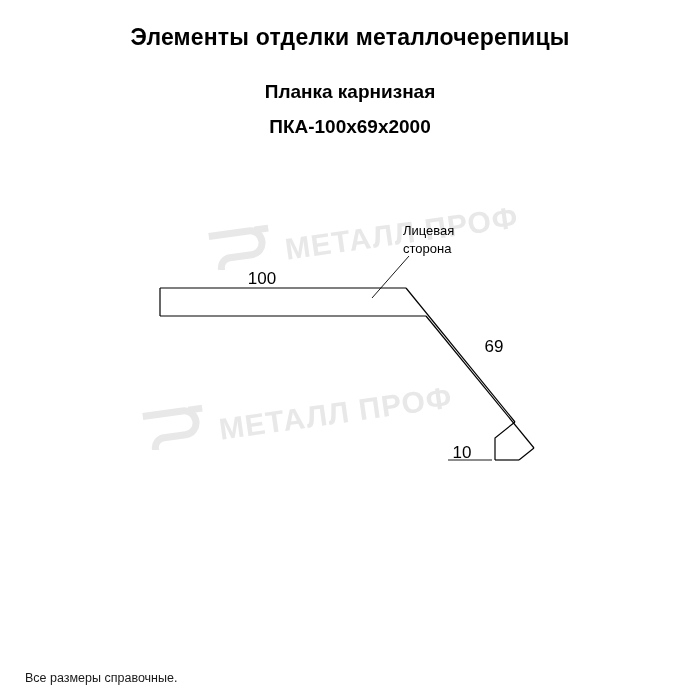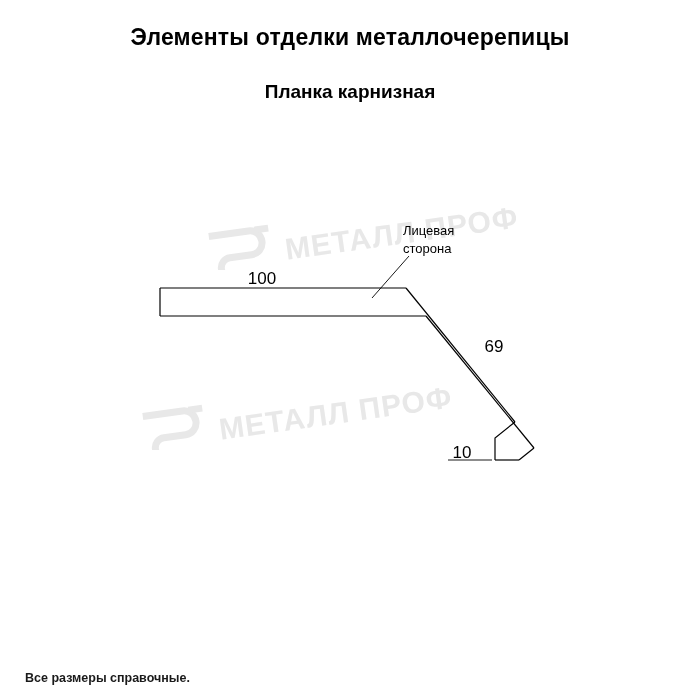--- a/index.html
+++ b/index.html
@@ -64,21 +64,20 @@
   }
   .wm1 { left: 196px; top: 200px; }
   .wm2 { left: 130px; top: 380px; }
   .footnotes {
     position: absolute;
     left: 25px;
     bottom: 12px;
     font-size: 12.5px;
     line-height: 1.55;
     color: #1a1a1a;
-    font-weight: bold;
   }
   .footnotes div { white-space: nowrap; }
   .dim-label {
     font-family: "Liberation Sans", sans-serif;
     font-size: 17px;
     fill: #000000;
   }
   .lead-label {
     font-family: "Liberation Sans", sans-serif;
     font-size: 13px;
@@ -86,20 +85,21 @@
   }
 </style>
 </head>
 <body>
 
 <div class="page">
 
   <div class="title-block">
     <h1 class="main-title">Элементы отделки металлочерепицы</h1>
     <h2 class="sub-title">Планка карнизная</h2>
+    <h3 class="sku-title">ПКА-100х69х2000</h3>
   </div>
 
   <div class="watermark wm1">
     <svg width="320" height="70" viewBox="0 0 320 70" aria-hidden="true">
       <g transform="rotate(-8 160 35)">
         <g fill="none" stroke="#e8e8e8" stroke-width="7">
           <path d="M14 16 h40 a12 12 0 0 1 0 24 h-22 a10 10 0 0 0 0 20 h26"></path>
           <path d="M60 16 h14"></path>
         </g>
         <text x="88" y="50" font-family="Liberation Sans, sans-serif" font-size="30" font-weight="bold" fill="#e8e8e8" letter-spacing="1">МЕТАЛЛ ПРОФИЛЬ</text>

